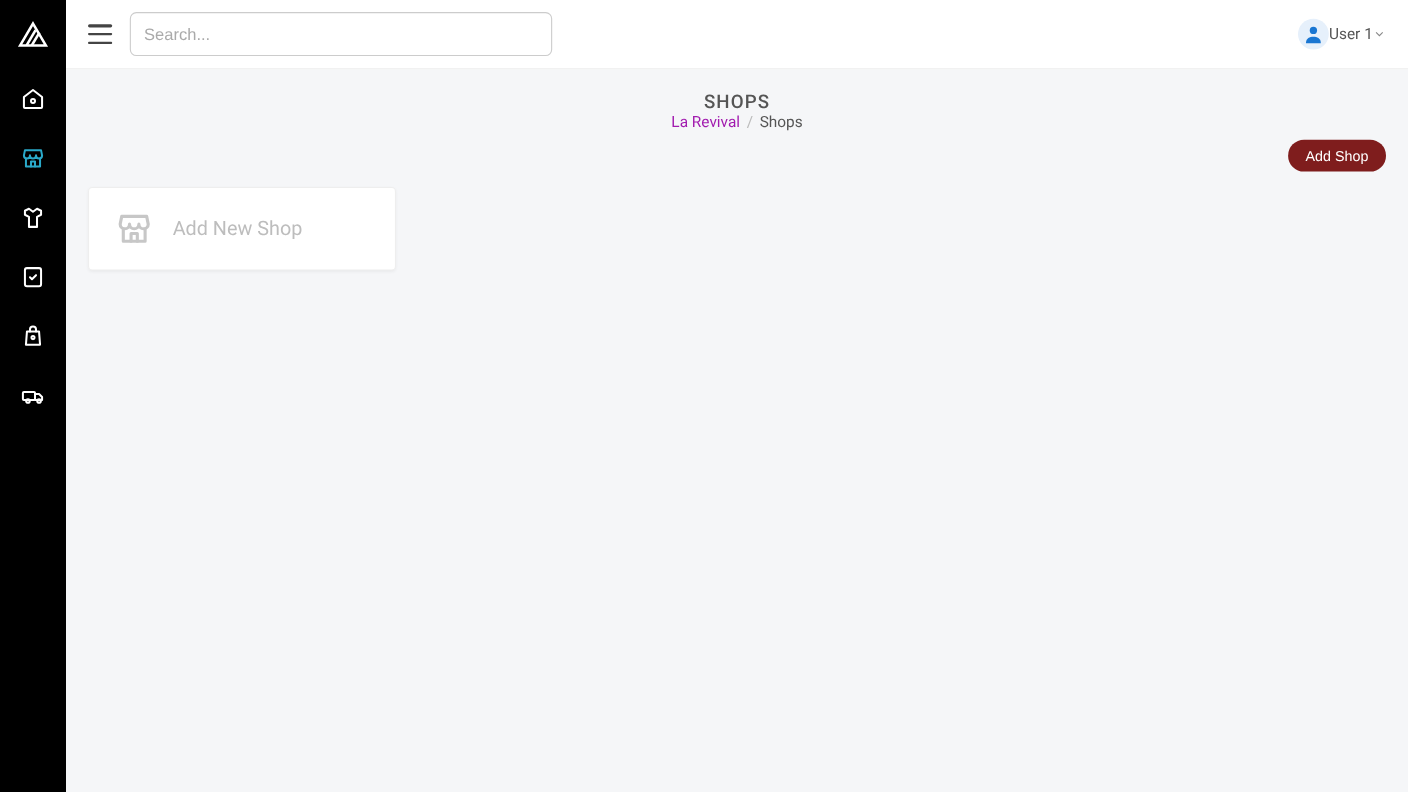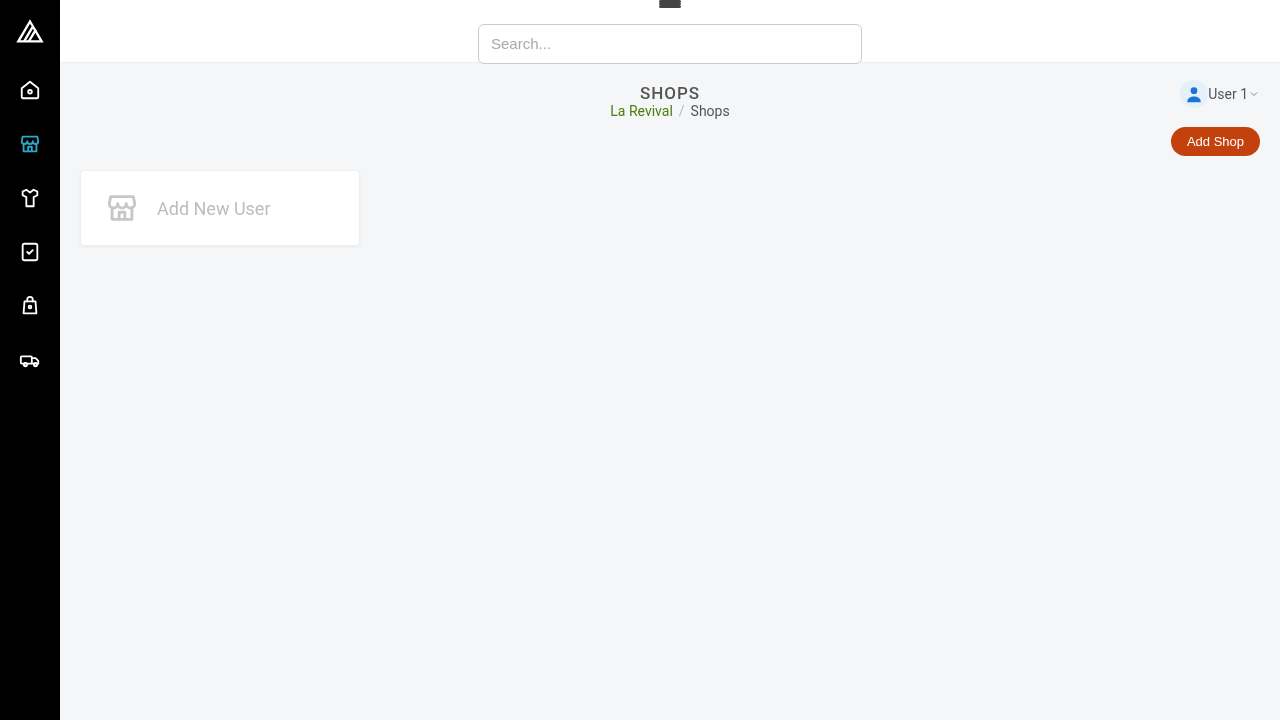--- a/index.html
+++ b/index.html
@@ -37,21 +37,20 @@
 
   
   .topbar {
     height: 63px;
     background: #fff;
     display: flex;
     align-items: center;
     padding: 0 20px;
     gap: 16px;
     border-bottom: 1px solid #eee;
-    flex-direction: column;
   }
   .hamburger {
     width: 22px; height: 18px;
     display: flex; flex-direction: column; justify-content: space-between;
     cursor: pointer;
   }
   .hamburger span { height: 2.5px; background: #444; border-radius: 2px; width: 100%; }
 
   .search-wrap { width: 384px; }
   .search-input {
@@ -83,31 +82,31 @@
   
   .page-header {
     display: flex; align-items: center; justify-content: space-between;
     padding: 20px 20px 8px 20px;
     flex-direction: column;
   }
   .page-title {
     font-size: 17px; font-weight: 500; letter-spacing: 1px; color: #555;
   }
   .breadcrumb { font-size: 14px; color: #777; display: flex; gap: 6px; }
-  .breadcrumb a { color: #4d7c0f; text-decoration: none; cursor: pointer; }
+  .breadcrumb a { color: #a21caf; text-decoration: none; cursor: pointer; }
   .breadcrumb .sep { color: #bbb; }
   .breadcrumb .current { color: #555; }
 
   
   .action-bar {
     display: flex; justify-content: flex-end;
     padding: 0 20px 10px 20px;
   }
   .btn-dark {
-    background: #c2410c; color: #fff;
+    background: #7f1d1d; color: #fff;
     border: none; border-radius: 16px;
     padding: 7px 16px;
     font-size: 13px;
     cursor: pointer;
   }
 
   
   .content { padding: 4px 20px 20px 20px; }
   .card {
     width: 280px;
@@ -220,17 +219,17 @@
 
   <div class="content">
     <div class="card">
       <div class="card-icon">
         <svg viewBox="0 0 24 24" width="34" height="34" fill="none" stroke="currentColor" stroke-width="2" stroke-linecap="round" stroke-linejoin="round">
           <path d="M4 4h16l1 5a3 3 0 0 1-3 3 3 3 0 0 1-3-3 3 3 0 0 1-3 3 3 3 0 0 1-3-3 3 3 0 0 1-3 3 3 3 0 0 1-3-3l1-5z"></path>
           <path d="M5 12v8h14v-8"></path>
           <path d="M10 20v-5h4v5"></path>
         </svg>
       </div>
-      <div class="card-label">Add New User</div>
+      <div class="card-label">Add New Shop</div>
     </div>
   </div>
 
 </div>
 
 </body></html>

